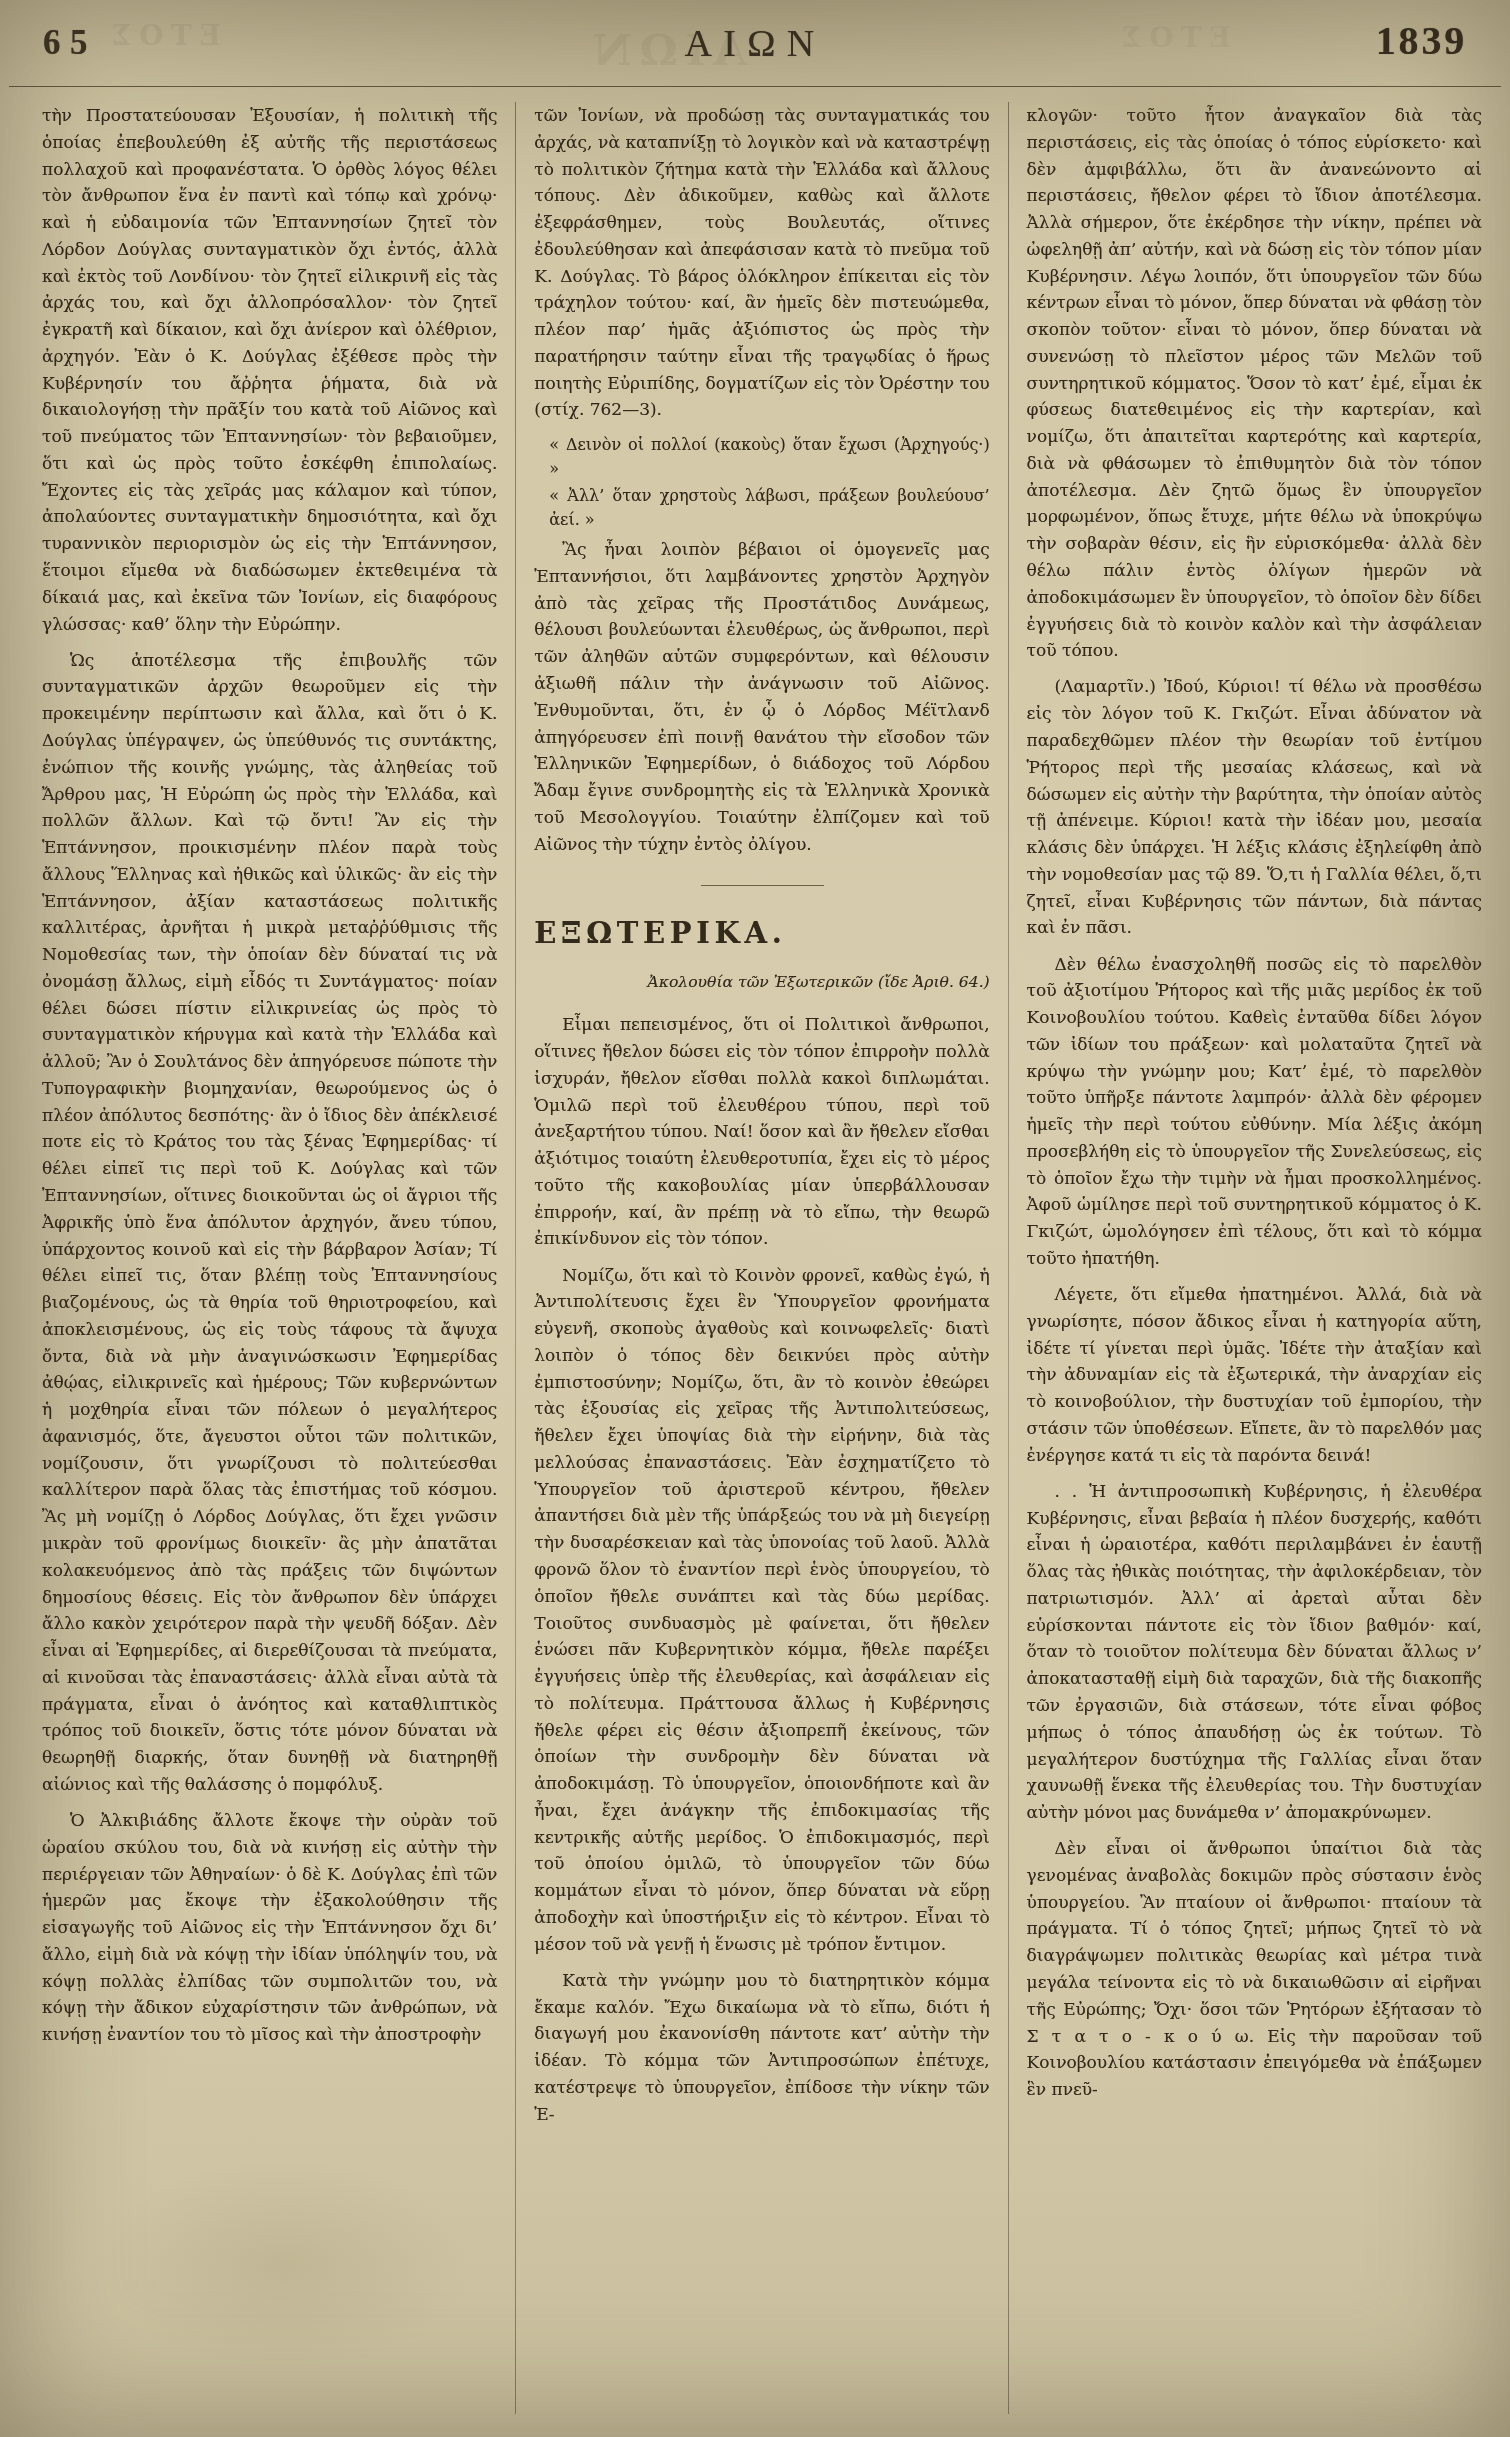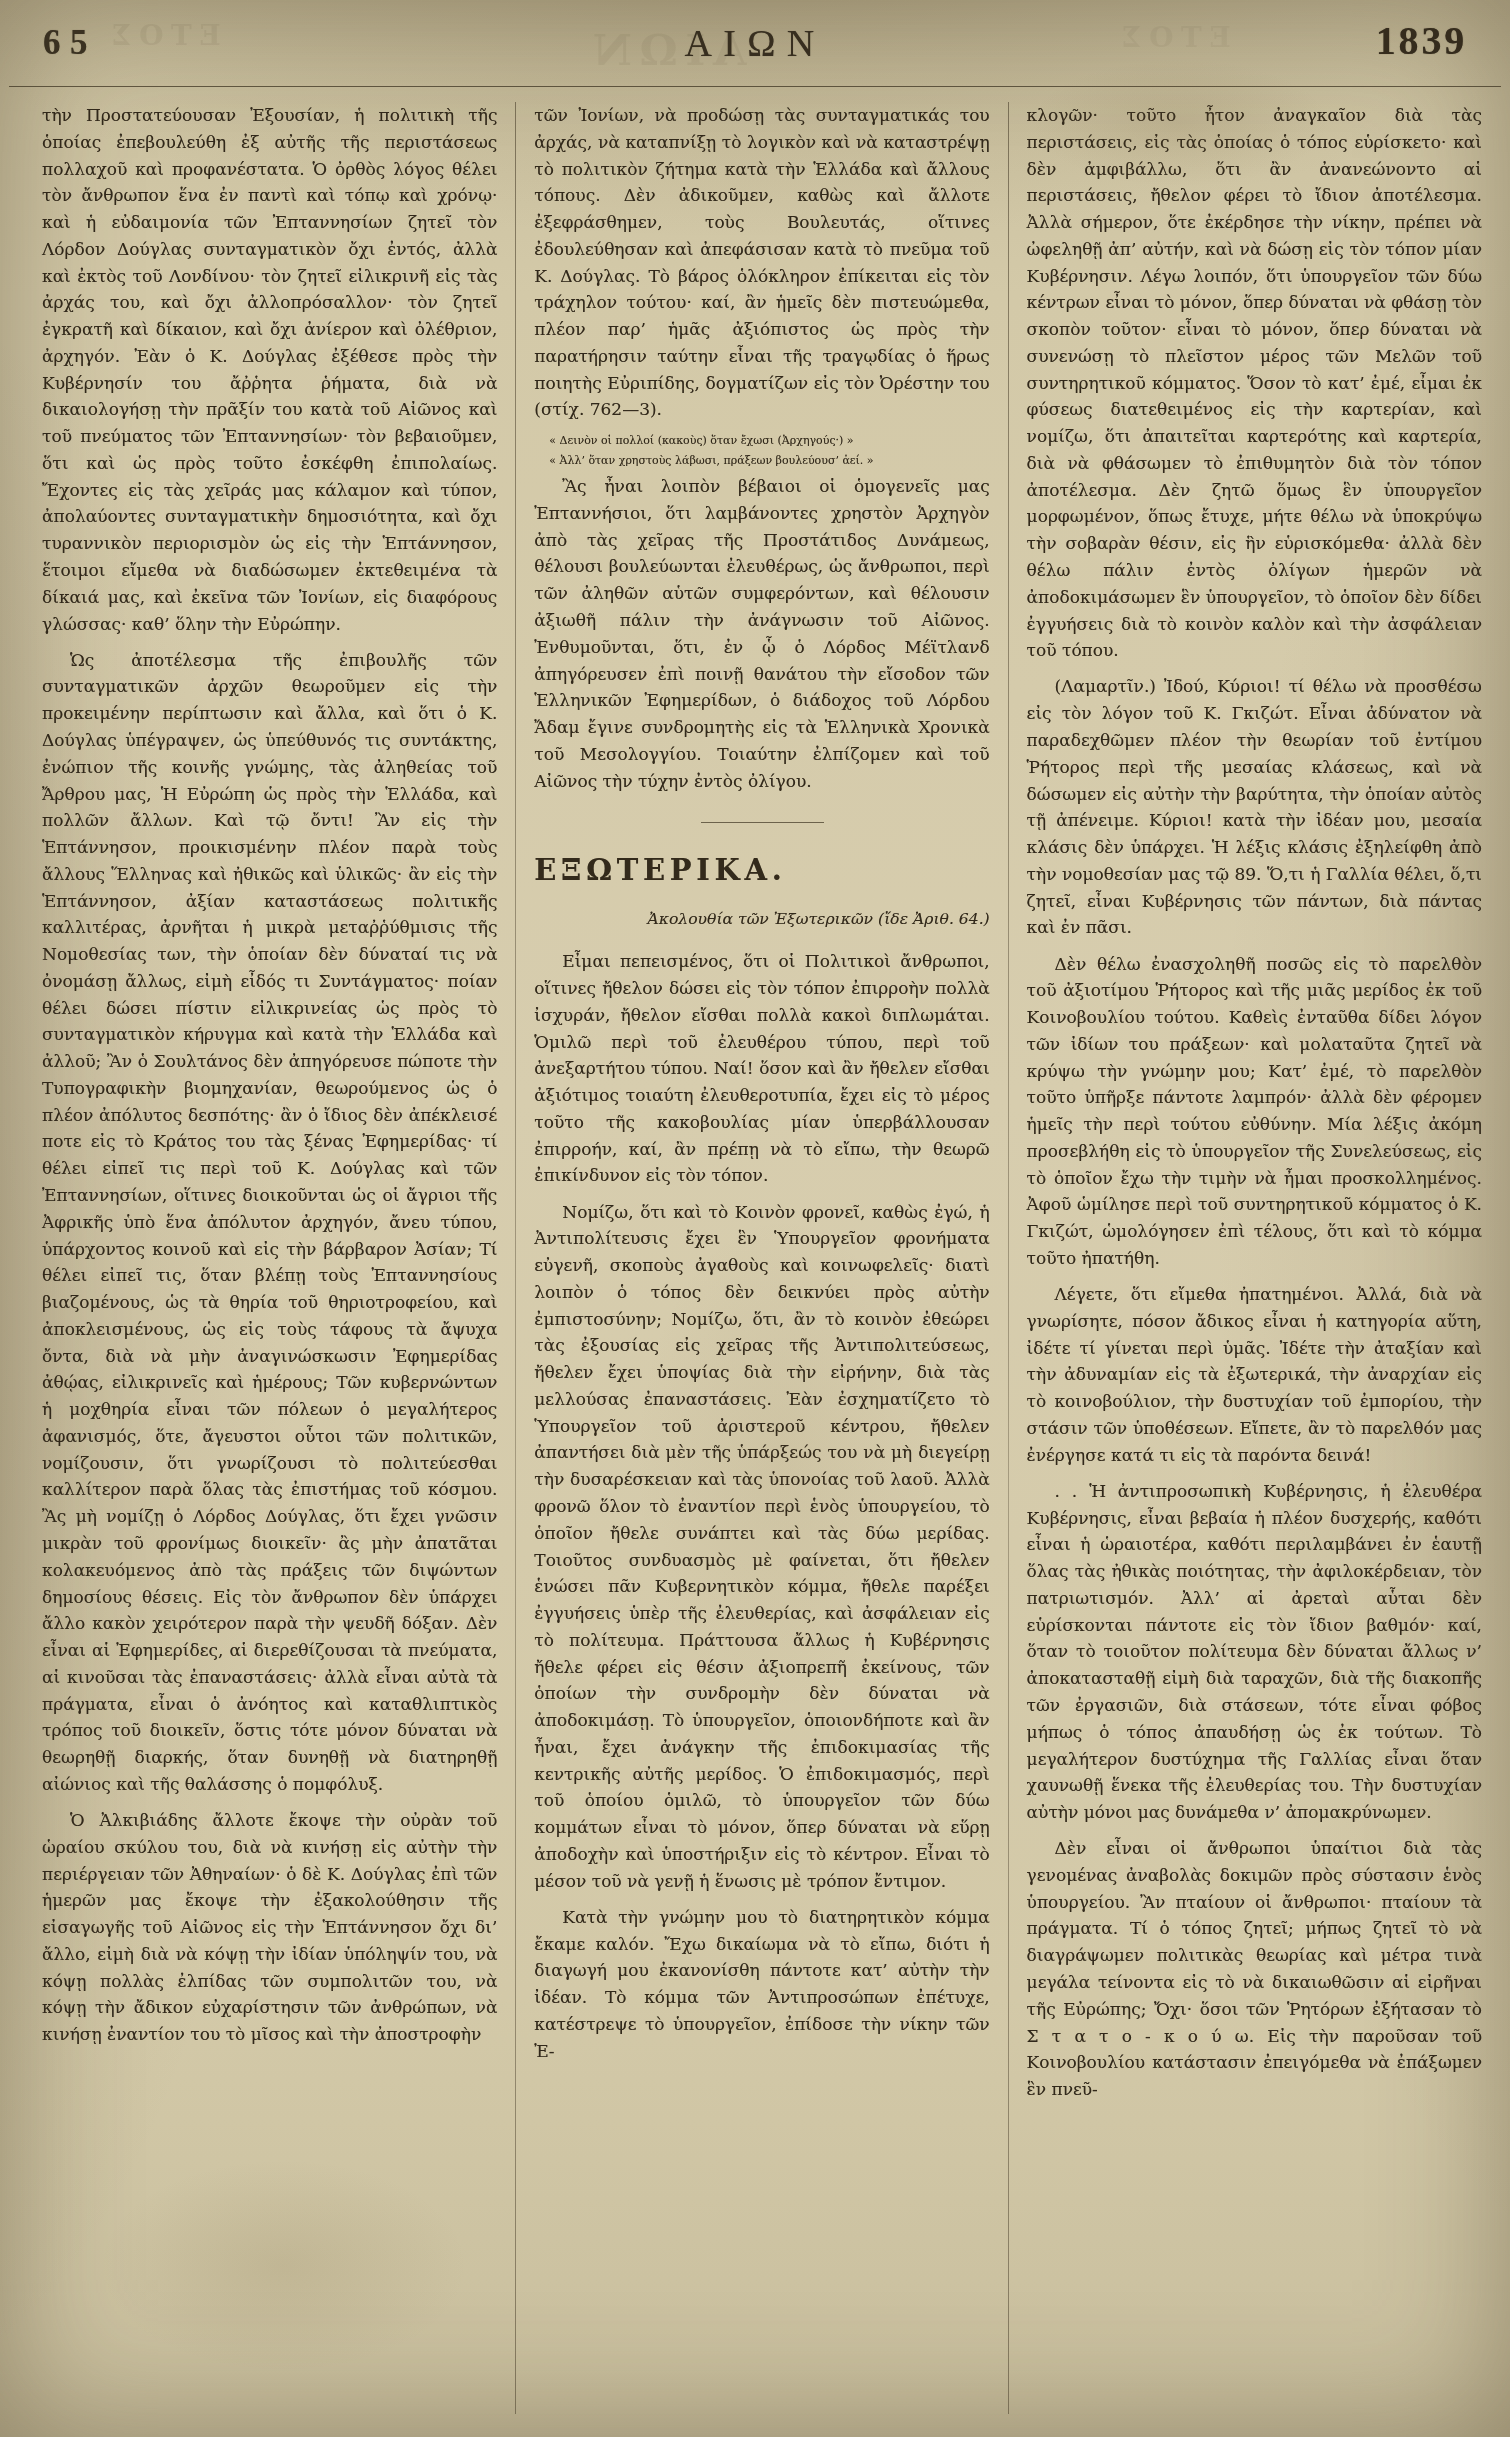--- a/index.html
+++ b/index.html
@@ -74,21 +74,21 @@
     text-shadow:0 0 0.5px rgba(49,40,26,.35);
   }
   .colrule{
     width:0.9px;flex:0 0 0.9px;
     margin:0 18px;
     background:linear-gradient(180deg,rgba(74,63,43,.6),rgba(74,63,43,.35) 60%,rgba(74,63,43,.55));
   }
   .col p{margin:0 0 9.4px 0;text-indent:28px;}
   .col p.noindent{text-indent:0;}
   .col p.quote{
-    font-size:11px;line-height:1.5;
+    font-size:16px;line-height:1.5;
     text-indent:0;margin:3.8px 0 3.8px 15px;
   }
   .section-rule{
     width:123px;height:0;
     border:0;border-top:1.4px solid rgba(62,52,34,.7);
     margin:28px auto 24.5px auto;
   }
   .section-heading{
     font-size:29px;font-weight:bold;letter-spacing:4.7px;
     text-indent:0;

